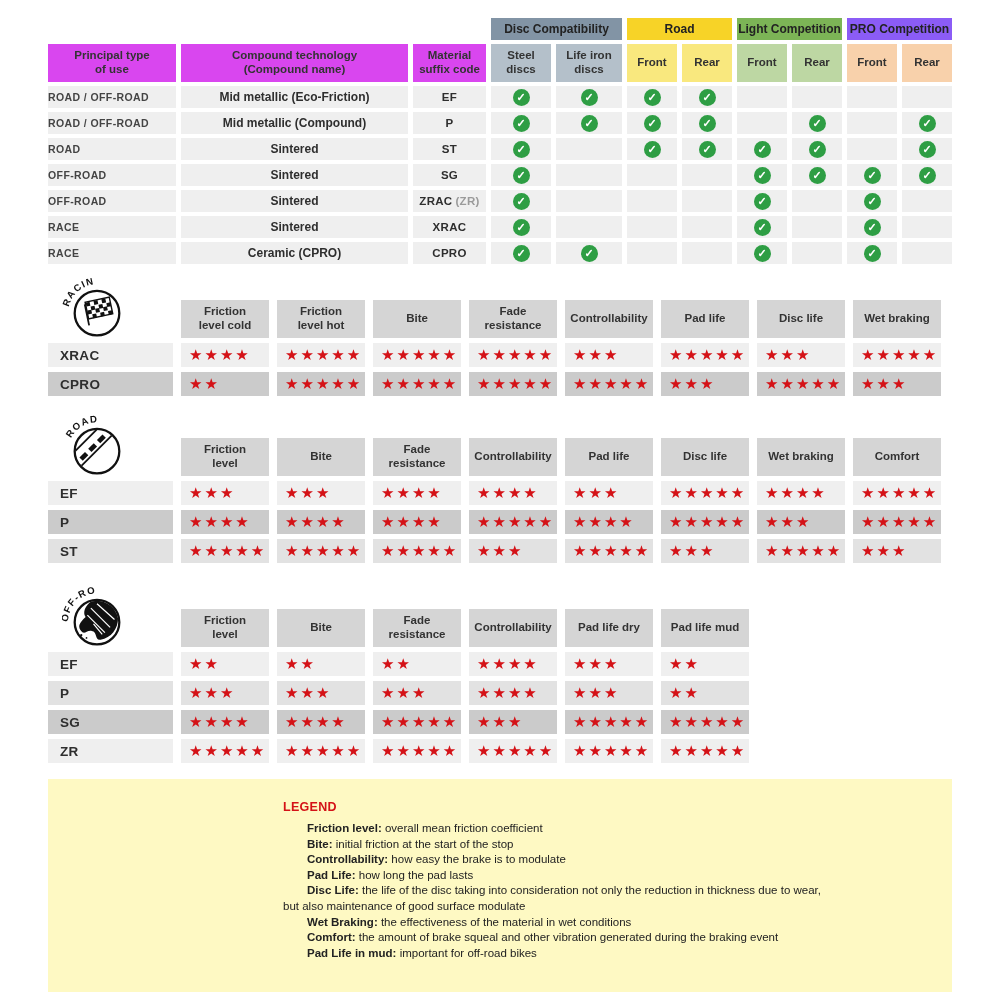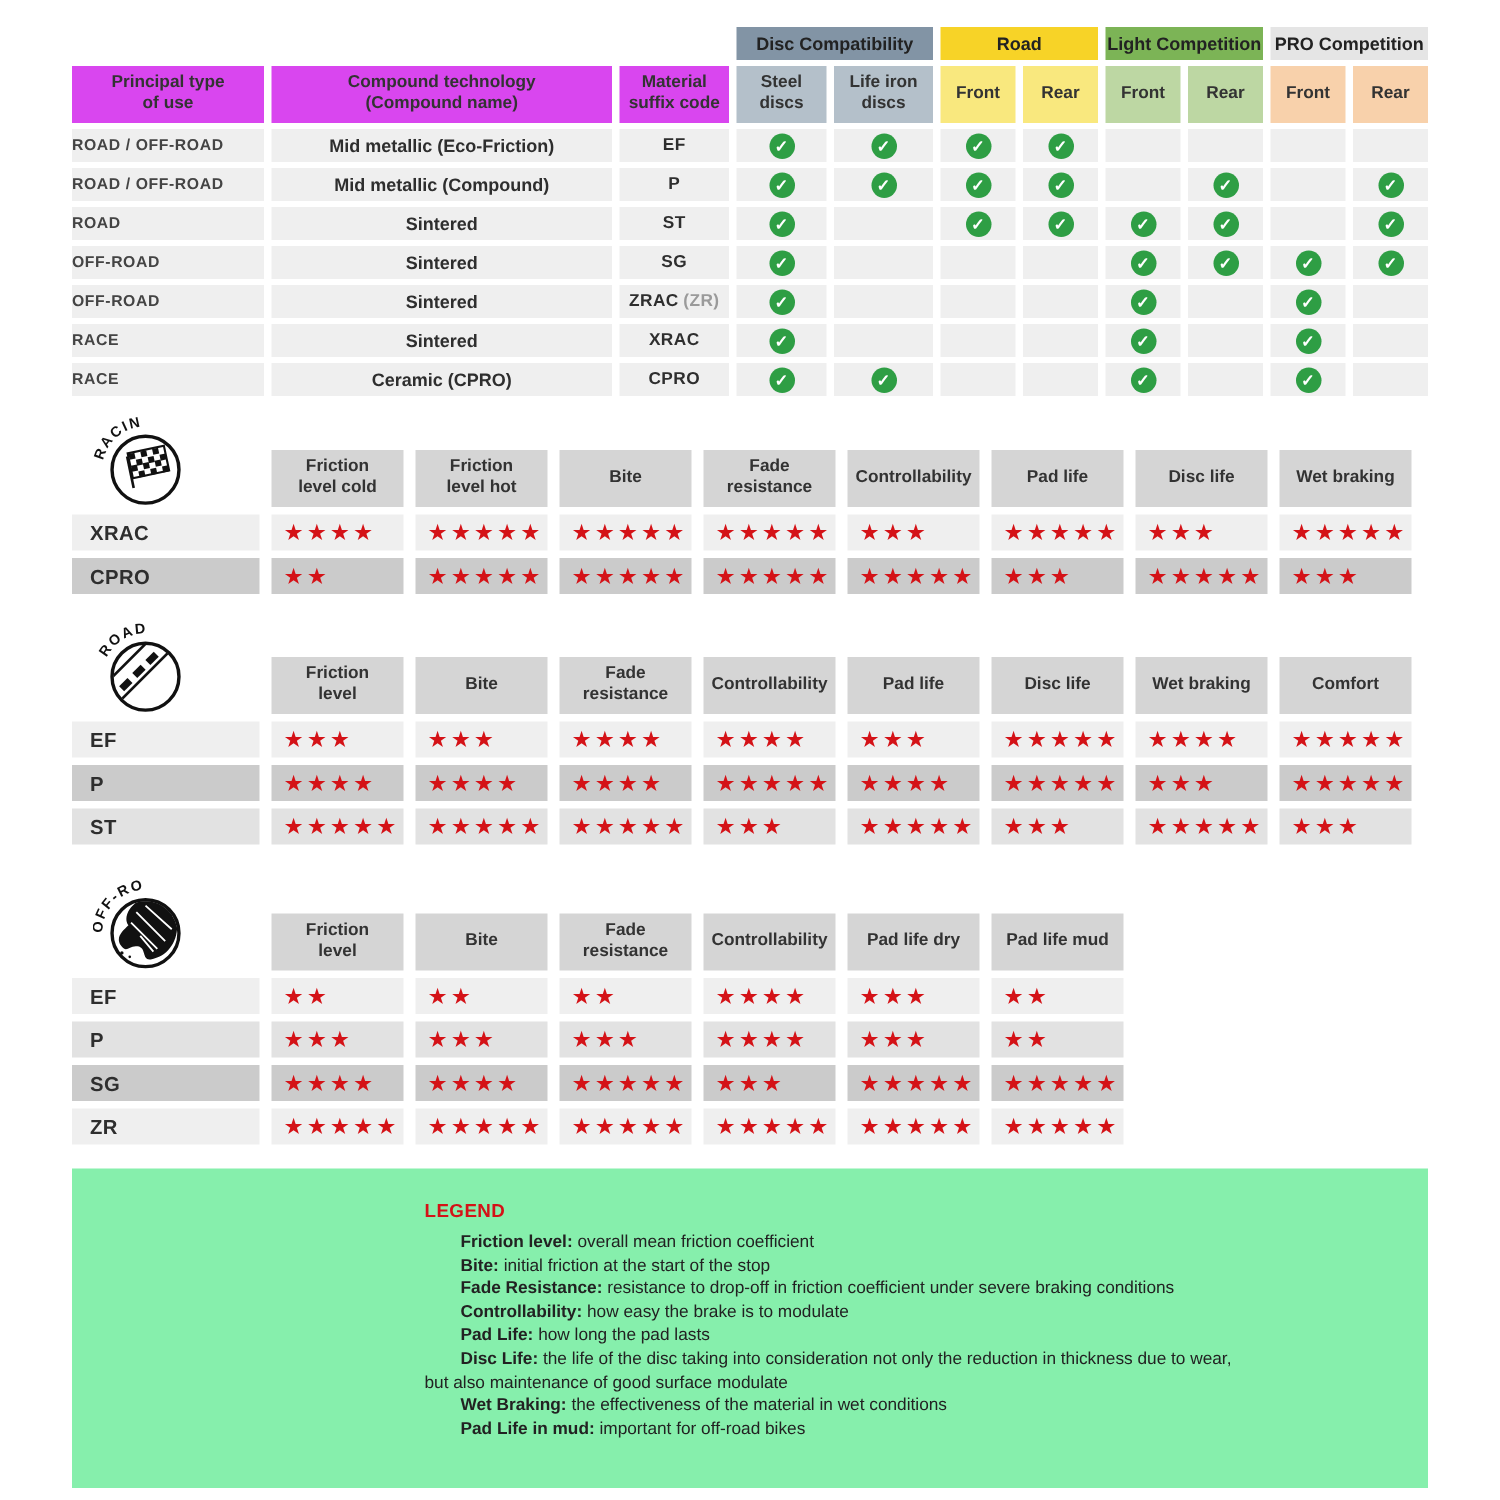--- a/index.html
+++ b/index.html
@@ -32,35 +32,35 @@
   .rating-header { height:38px; background:#d5d5d5; display:flex; align-items:center; justify-content:center;
                    text-align:center; font-weight:bold; font-size:11.5px; line-height:1.2; white-space:pre-line; color:#333; }
   .rating-label { height:24px; display:flex; align-items:center; padding-left:12px; font-weight:bold; font-size:13.5px; letter-spacing:.3px; }
   .stars-cell { height:24px; display:flex; align-items:center; padding-left:8px;
                 color:#d41217; font-size:15px; letter-spacing:2px; overflow:hidden; }
   .shade-light { background:#efefef; }
   .shade-medium { background:#e2e2e2; }
   .shade-dark { background:#cbcbcb; }
 
   
-  .legend-box { margin-top:16px; width:904px; height:213px; background:#86efac; padding:21px 20px 0 235px; }
+  .legend-box { margin-top:16px; width:904px; height:213px; background:#fef9c3; padding:21px 20px 0 235px; }
   .legend-title { color:#d41217; font-weight:bold; font-size:12.5px; margin-bottom:7px; letter-spacing:.3px; }
   .legend-item { font-size:11.5px; line-height:15.6px; color:#222; }
   .legend-item b { font-weight:bold;padding-left:24px; }
 </style>
 </head>
 <body>
 
 <div class="page">
   <div class="compat-grid">
       <div class="spacer" style="grid-column: 1 / 4;"></div>
       <div class="group-header" style="background: rgb(130, 148, 165); grid-column: 4 / 6;">Disc Compatibility</div>
       <div class="group-header" style="background: rgb(247, 211, 39); grid-column: 6 / 8;">Road</div>
       <div class="group-header" style="background: rgb(124, 180, 86); grid-column: 8 / 10;">Light Competition</div>
-      <div class="group-header" style="background: #e5e5e5; grid-column: 10 / 12;">PRO Competition</div>
+      <div class="group-header" style="background: #8b5cf6; grid-column: 10 / 12;">PRO Competition</div>
       <div class="col-header">Principal type
 of use</div>
       <div class="col-header">Compound technology
 (Compound name)</div>
       <div class="col-header">Material
 suffix code</div>
       <div class="col-header" style="background: rgb(180, 192, 202);">Steel
 discs</div>
       <div class="col-header" style="background: rgb(180, 192, 202);">Life iron
 discs</div>
@@ -404,22 +404,22 @@
           <div class="stars-cell shade-light">★★★★★</div>
           <div class="stars-cell shade-light">★★★★★</div>
         </div>
       </div>
     </div>
   <div class="legend-box">
     <div class="legend-title">LEGEND</div>
     <div>
         <div class="legend-item"><b>Friction level: </b><span>overall mean friction coefficient</span></div>
         <div class="legend-item"><b>Bite: </b><span>initial friction at the start of the stop</span></div>
-        <div class="legend-item"><b>Fade Resistance: </b><span>resistance to drop-off in friction coefficient under severe braking conditions</span></div>
         <div class="legend-item"><b>Controllability: </b><span>how easy the brake is to modulate</span></div>
         <div class="legend-item"><b>Pad Life: </b><span>how long the pad lasts</span></div>
         <div class="legend-item"><b>Disc Life: </b><span>the life of the disc taking into consideration not only the reduction in thickness due to wear,</span></div>
         <div class="legend-item"><span>but also maintenance of good surface modulate</span></div>
         <div class="legend-item"><b>Wet Braking: </b><span>the effectiveness of the material in wet conditions</span></div>
+        <div class="legend-item"><b>Comfort: </b><span>the amount of brake squeal and other vibration generated during the braking event</span></div>
         <div class="legend-item"><b>Pad Life in mud: </b><span>important for off-road bikes</span></div>
       </div>
   </div>
 </div>
 
 </body></html>

